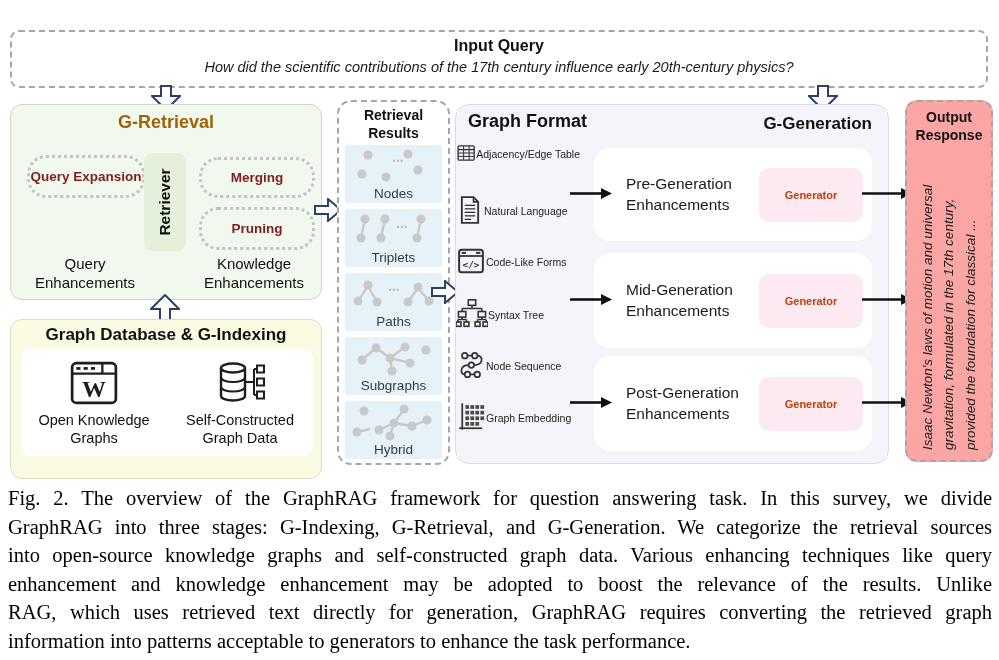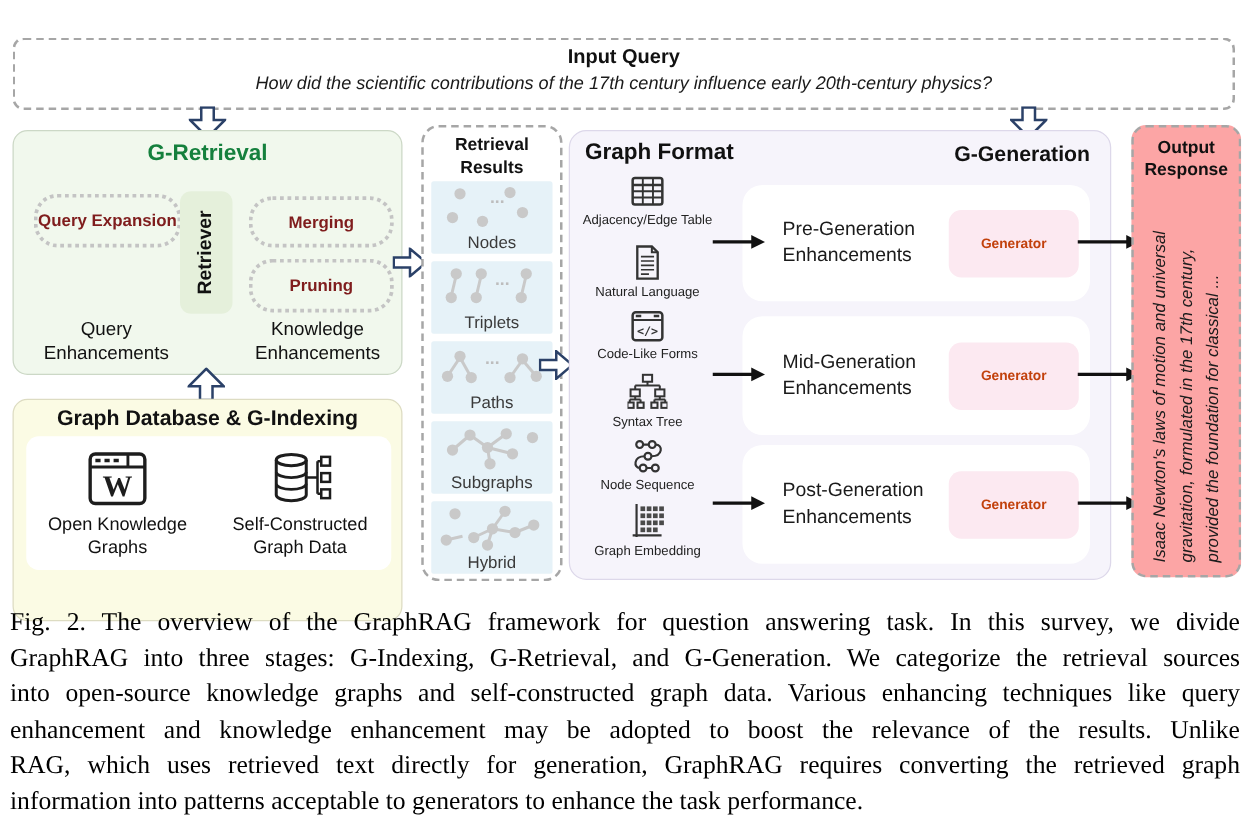--- a/index.html
+++ b/index.html
@@ -7,50 +7,50 @@
           font-family:"Liberation Sans",sans-serif;overflow:hidden;}
   .abs{position:absolute;box-sizing:border-box;}
 
   
   .iq-box{left:10px;top:30px;width:978px;height:58px;border:2px dashed #a6a6a6;border-radius:9px;background:#fff;}
   .iq-title{width:100%;text-align:center;margin-top:5px;font-size:16px;font-weight:bold;color:#111;}
   .iq-question{width:100%;text-align:center;margin-top:4px;font-size:14.5px;font-style:italic;color:#1a1a1a;}
 
   
   .gr-box{left:10px;top:104px;width:312px;height:196px;background:#f1f8ed;border:1px solid #ccd8c6;border-radius:12px;}
-  .gr-title{position:absolute;left:0;top:7px;width:100%;text-align:center;font-size:18px;font-weight:bold;color:#15803d;}
+  .gr-title{position:absolute;left:0;top:7px;width:100%;text-align:center;font-size:18px;font-weight:bold;color:#a16207;}
   .dot-pill{position:absolute;border:3px dotted #c4c4c4;border-radius:19px;background:transparent;
             display:flex;align-items:center;justify-content:center;text-align:center;
             color:#7f1d1d;font-weight:bold;font-size:13.5px;line-height:1.15;}
   .retriever{position:absolute;left:133px;top:48px;width:42px;height:98px;background:#e5f0db;border-radius:9px;
              display:flex;align-items:center;justify-content:center;}
   .retriever span{transform:rotate(-90deg);white-space:nowrap;font-size:15.5px;font-weight:bold;color:#111;}
   .gr-caption{position:absolute;text-align:center;font-size:15px;color:#111;line-height:1.25;}
 
   
-  .db-box{left:10px;top:319px;width:312px;height:178px;background:#fbfbe4;border:1px solid #dddcc2;border-radius:12px;}
+  .db-box{left:10px;top:319px;width:312px;height:160px;background:#fbfbe4;border:1px solid #dddcc2;border-radius:12px;}
   .db-title{position:absolute;left:0;top:5px;width:100%;text-align:center;font-size:17px;font-weight:bold;color:#111;}
   .db-inner{position:absolute;left:10px;top:29px;width:292px;height:107px;background:#fff;border-radius:10px;
             display:flex;align-items:center;justify-content:space-around;}
   .db-group{display:flex;flex-direction:column;align-items:center;width:140px;}
   .db-label{margin-top:4px;text-align:center;font-size:14.5px;color:#111;line-height:1.2;}
 
   
   .rr-box{left:337px;top:100px;width:113px;height:365px;border:2px dashed #a6a6a6;border-radius:14px;background:#fff;}
   .rr-title{position:absolute;left:0;top:5px;width:100%;text-align:center;font-size:14px;font-weight:bold;color:#111;line-height:1.25;}
   .rr-item{position:absolute;left:6px;width:97px;height:58px;background:#e6f2f8;border-radius:2px;
            display:flex;flex-direction:column;align-items:center;justify-content:flex-end;}
   .rr-label{font-size:13.5px;color:#3a3a3a;margin-bottom:2px;}
   .rr-item svg{position:absolute;top:1px;left:3px;}
 
   
   .gg-box{left:455px;top:104px;width:434px;height:360px;background:#f6f4fb;border:1px solid #ddd8ea;border-radius:14px;}
   .gf-title{position:absolute;left:12px;top:6px;font-size:18px;font-weight:bold;color:#111;text-align:center;}
   .gg-title{position:absolute;right:16px;top:9px;font-size:17px;font-weight:bold;color:#111;}
-  .fmt-item{position:absolute;width:124px;display:flex;flex-direction:column;align-items:center;}
+  .fmt-item{position:absolute;width:124px;display:flex;flex-direction:row;align-items:center;}
   .fmt-label{font-size:10.5px;color:#222;margin-top:2px;white-space:nowrap;}
   .gen-row{position:absolute;left:138px;width:278px;background:#fff;border-radius:16px;
            display:flex;align-items:center;}
   .gen-text{margin-left:32px;width:138px;font-size:15.5px;color:#1a1a1a;line-height:1.3;}
   .gen-pill{position:absolute;right:9px;width:104px;height:54px;background:#fce9f1;border-radius:10px;
             display:flex;align-items:center;justify-content:center;font-size:11px;font-weight:bold;color:#c2410c;}
 
   
   .or-box{left:905px;top:100px;width:88px;height:362px;border:2px dashed #a6a6a6;border-radius:12px;background:#fca5a5;}
   .or-title{position:absolute;left:0;top:7px;width:100%;text-align:center;font-size:14px;font-weight:bold;color:#111;line-height:1.25;}

